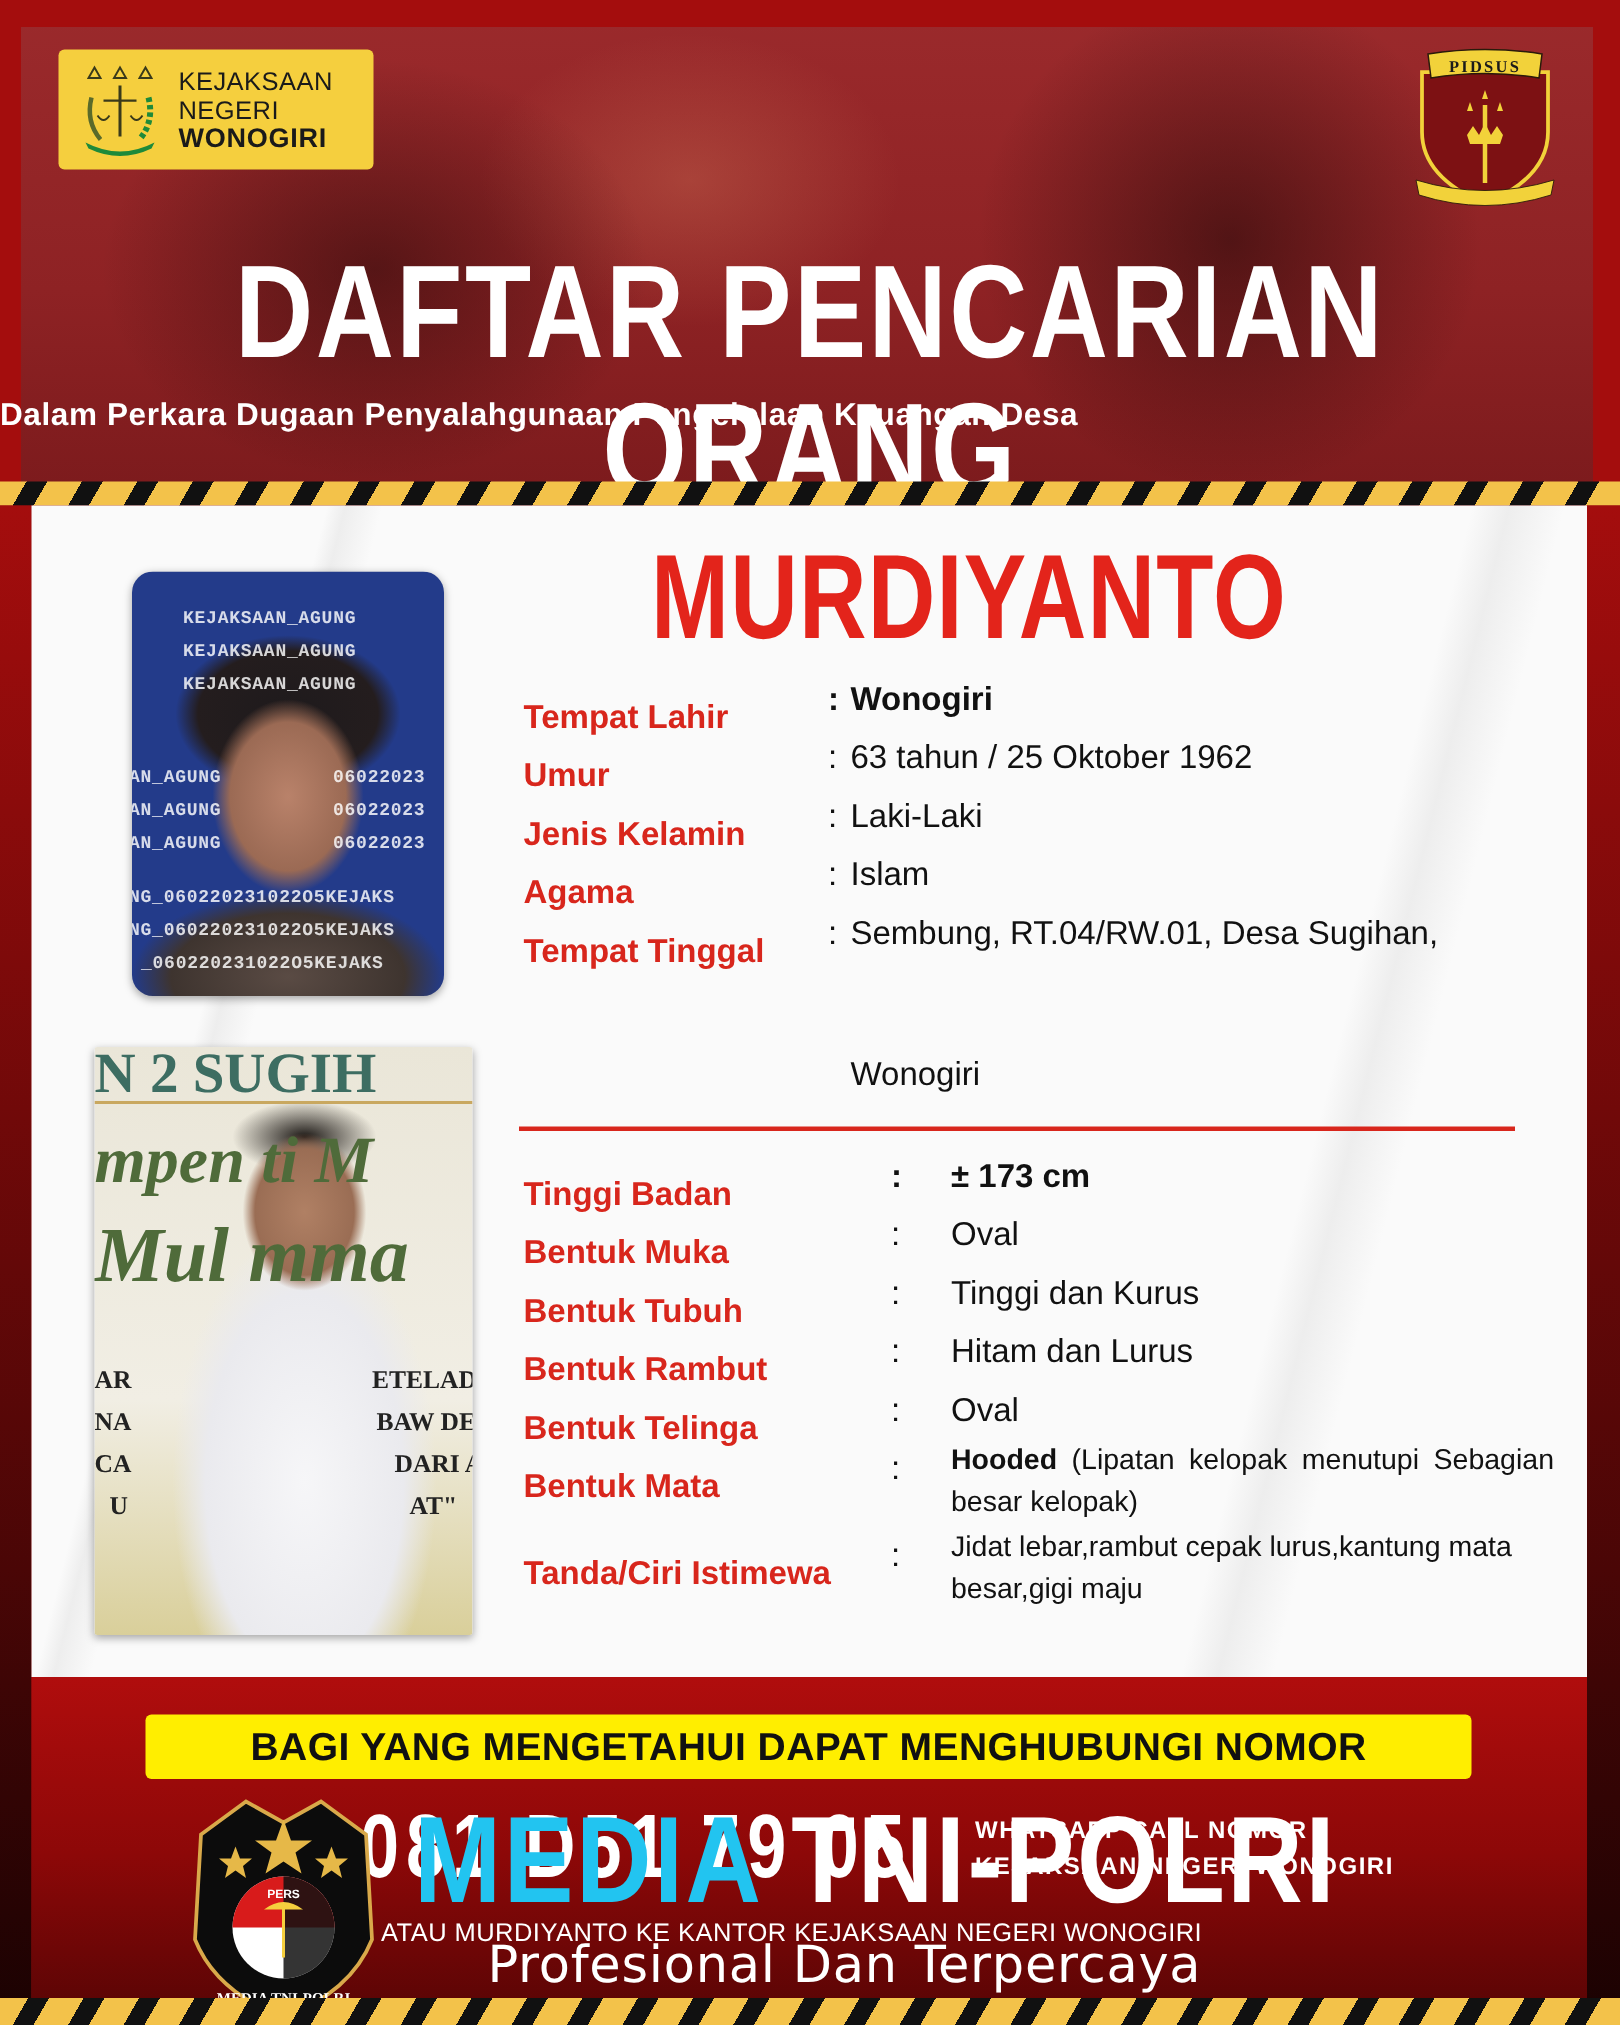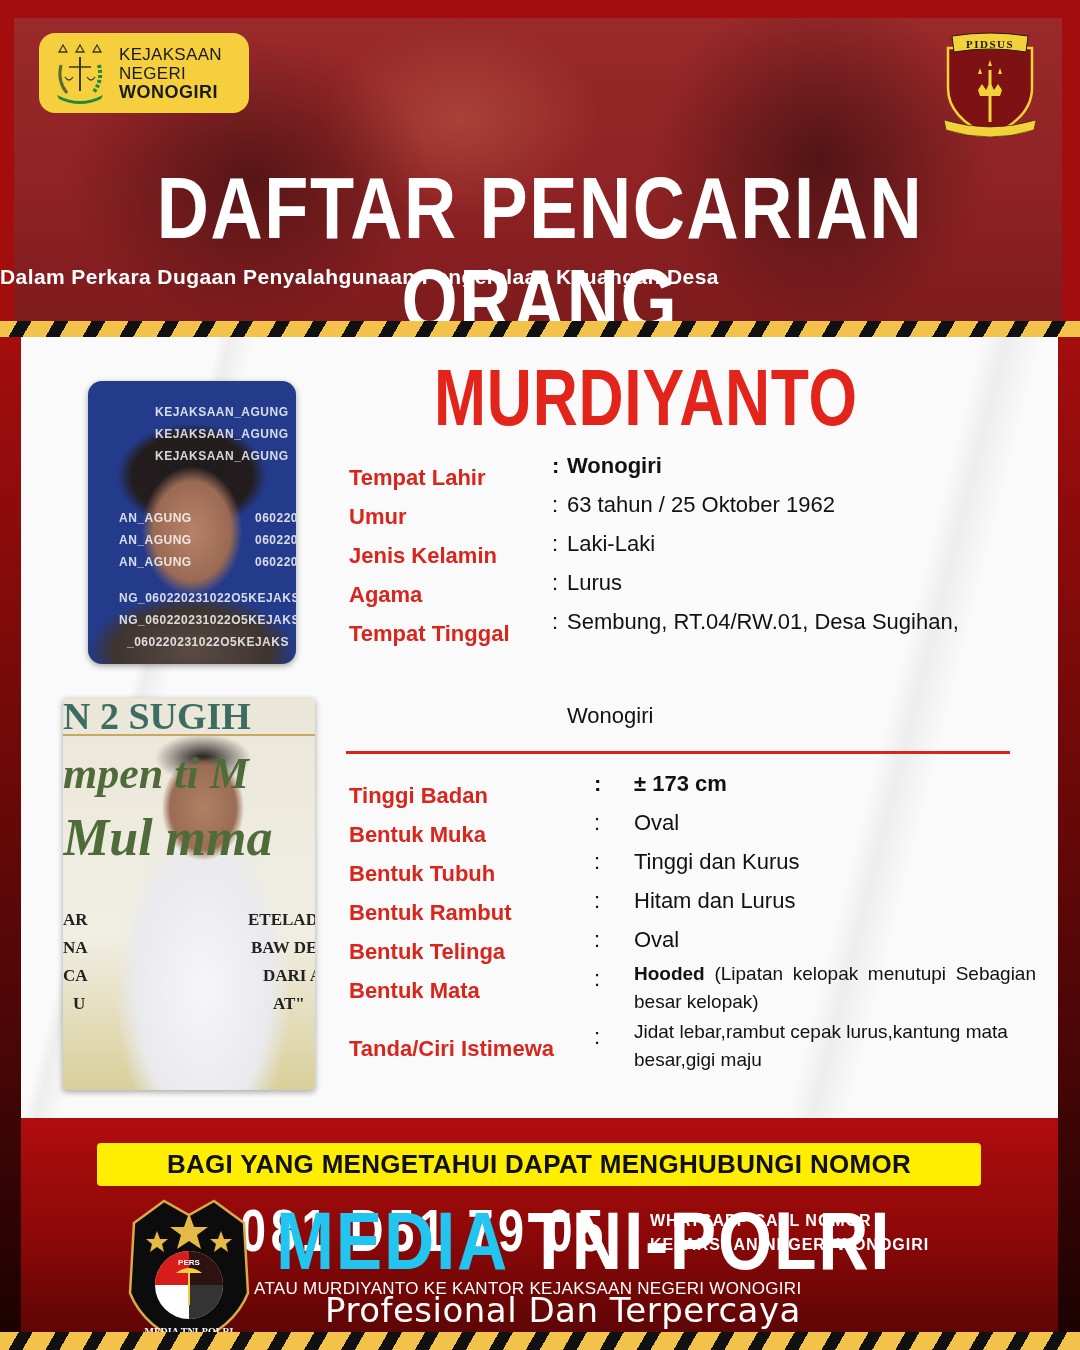--- a/index.html
+++ b/index.html
@@ -17,21 +17,21 @@
       radial-gradient(ellipse 240px 240px at 820px 160px, rgba(40,10,10,0.6), transparent 70%),
       radial-gradient(ellipse 200px 140px at 460px 120px, rgba(210,120,90,0.35), transparent 70%),
       linear-gradient(180deg, #9b2a2c 0%, #8e2224 60%, #7d1b1d 100%);
   }
   .header-frame-left { position:absolute; left:0; top:0; width:14px; height:322px; background:#a40d0d; }
   .header-frame-right { position:absolute; right:0; top:0; width:18px; height:322px; background:#a40d0d; }
   .header-frame-top { position:absolute; left:0; top:0; width:1080px; height:18px; background:#a40d0d; }
 
   .logo-left {
     position: absolute; left: 39px; top: 33px; width: 210px; height: 80px;
-    background: #f5cf3e; border-radius: 16px;
+    background: #f5cf3e; border-radius: 4px;
     display: flex; align-items: center; padding-left: 12px;
   }
   .logo-left .emblem { width: 58px; height: 64px; }
   .logo-left .logo-text { margin-left: 10px; line-height: 19px; color: #1a1a1a; }
   .logo-left .l1, .logo-left .l2 { font-size: 17px; letter-spacing: 0.3px; }
   .logo-left .l3 { font-size: 18px; font-weight: bold; letter-spacing: 0.5px; }
 
   .logo-right { position: absolute; left: 940px; top: 30px; width: 100px; height: 110px; }
 
   .title {
@@ -71,22 +71,22 @@
   }
   .photo-id {
     left: 88px; top: 381px; width: 208px; height: 283px;
     background:
       radial-gradient(ellipse 70px 90px at 104px 150px, #b9826a 0%, #9b6a54 55%, transparent 72%),
       radial-gradient(ellipse 100px 70px at 104px 95px, #1e1a1c 0%, #241d1e 60%, transparent 75%),
       radial-gradient(ellipse 130px 70px at 104px 270px, #5a4b44 0%, #3e342f 60%, transparent 80%),
       #233b8a;
   }
   .photo-id .wm {
-    position: absolute; color: rgba(255,255,255,0.82); font-family: Liberation Sans, sans-serif;
-    font-weight: bold; font-size: 12px; white-space: nowrap; letter-spacing: 0.5px; margin-left: 33px;
+    position: absolute; color: rgba(255,255,255,0.82); font-family: Liberation Mono, monospace;
+    font-weight: bold; font-size: 12px; white-space: nowrap; letter-spacing: 0.5px;
   }
   .photo-casual {
     left: 63px; top: 698px; width: 252px; height: 392px; border-radius: 2px;
     background:
       radial-gradient(ellipse 55px 70px at 140px 110px, #b08064 0%, #9a6d54 60%, transparent 75%),
       radial-gradient(ellipse 60px 30px at 140px 60px, #1b1714 0%, transparent 80%),
       radial-gradient(ellipse 110px 210px at 140px 290px, #f6f6f8 0%, #eaeaee 60%, transparent 80%),
       linear-gradient(180deg, #eae6d8 0%, #f1eee4 60%, #d9cf9a 100%);
   }
   .photo-casual .banner {
@@ -261,21 +261,21 @@
     <span class="value">63 tahun / 25 Oktober 1962</span>
   </div>
   <div class="row">
     <span class="label">Jenis Kelamin</span>
     <span class="colon">:</span>
     <span class="value">Laki-Laki</span>
   </div>
   <div class="row">
     <span class="label">Agama</span>
     <span class="colon">:</span>
-    <span class="value">Lurus</span>
+    <span class="value">Islam</span>
   </div>
   <div class="row" style="height:140px">
     <span class="label">Tempat Tinggal</span>
     <span class="colon">:</span>
     <span class="value">Sembung, RT.04/RW.01, Desa Sugihan,</span>
     <span class="value" style="top:94px">Wonogiri</span>
   </div>
 </div>
 
 <div class="divider"></div>

